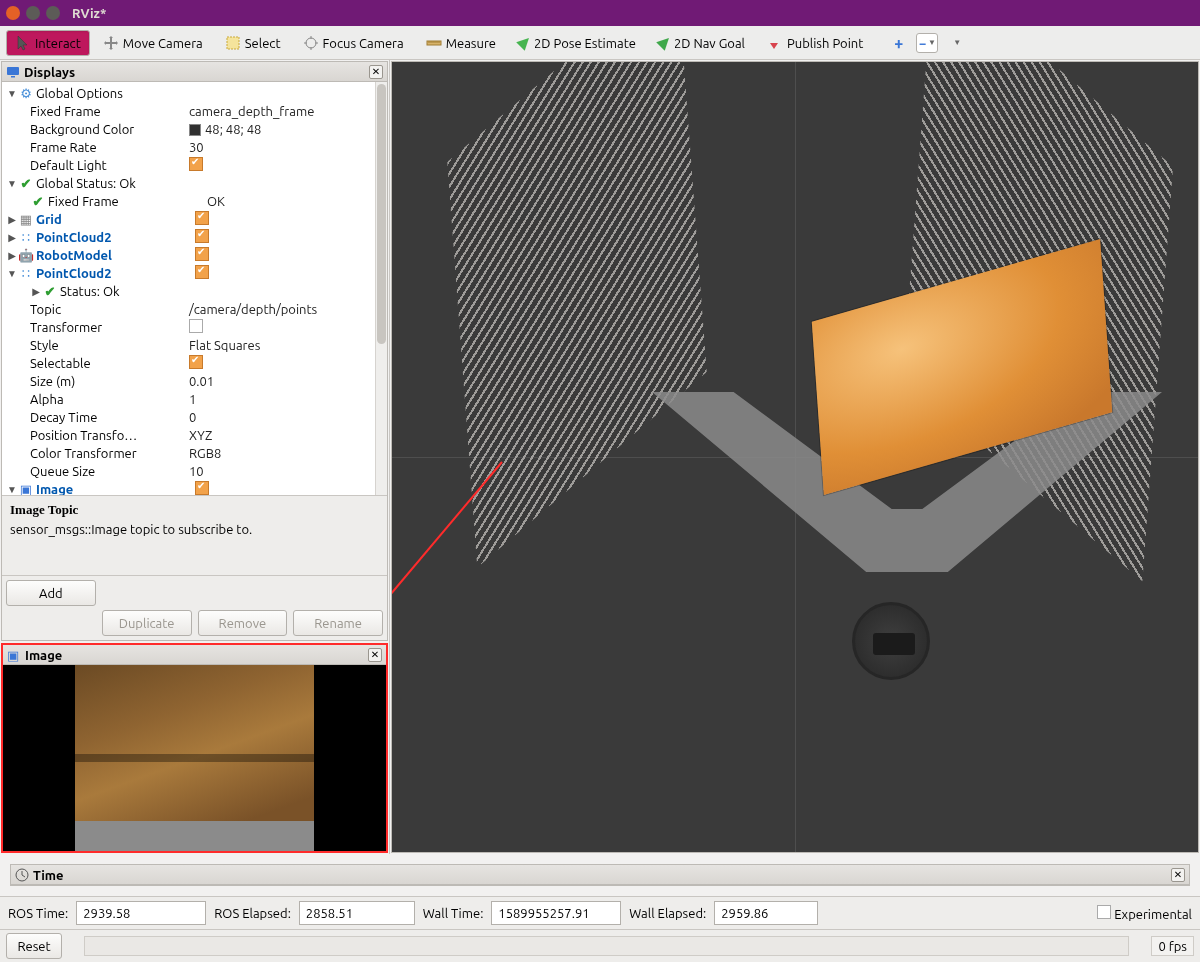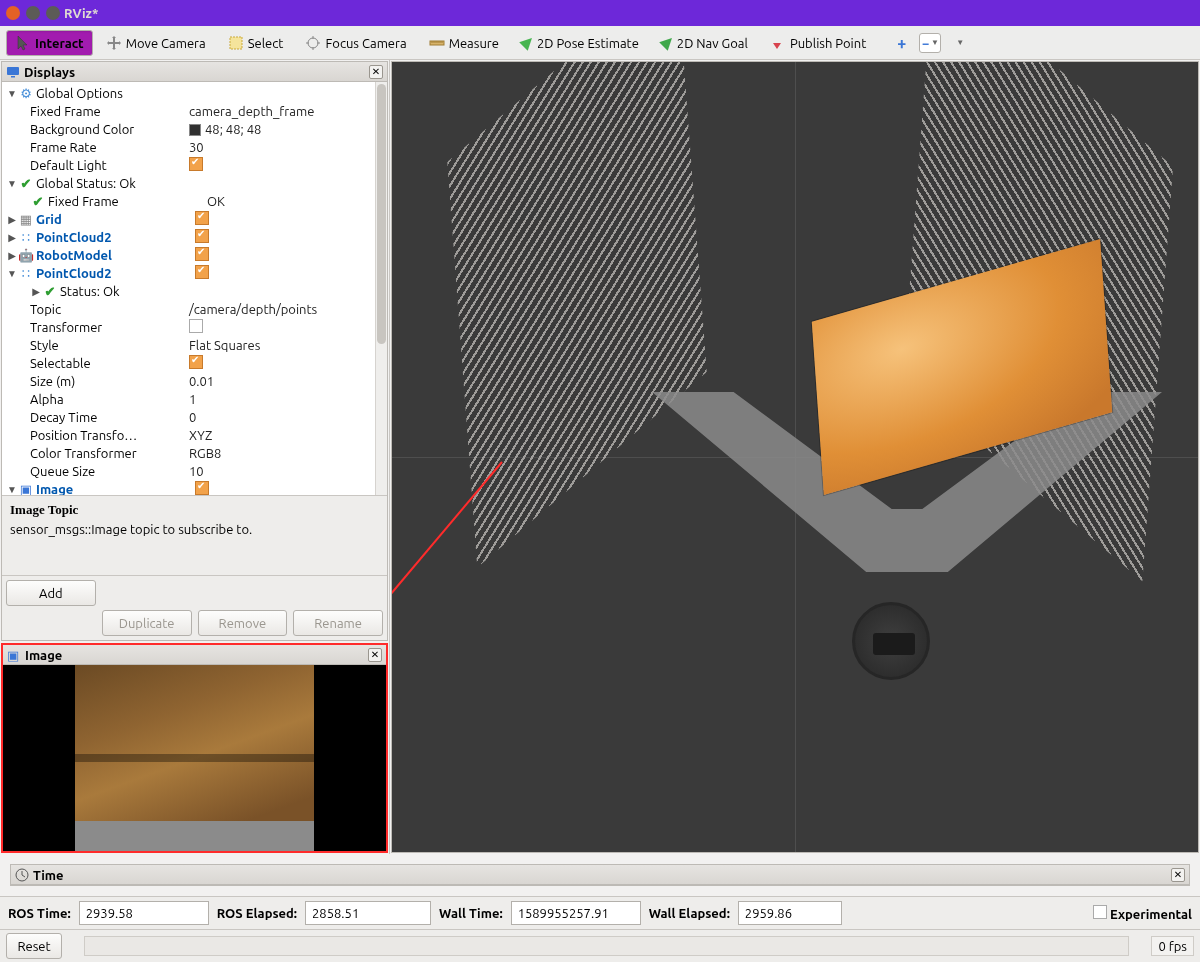--- a/index.html
+++ b/index.html
@@ -1,25 +1,25 @@
 <!DOCTYPE html>
 <html><head>
 <meta charset="utf-8">
 <style>
 * { box-sizing: border-box; margin: 0; padding: 0; font-family: "Ubuntu", "Segoe UI", sans-serif; font-size: 13px; }
 body { background: #f2f1f0; width: 1200px; height: 962px; overflow: hidden; display: flex; flex-direction: column; }
-.titlebar { background: #6d28d9; height: 26px; display: flex; align-items: center; padding: 0 6px; gap: 4px; }
+.titlebar { background: #701a75; height: 26px; display: flex; align-items: center; padding: 0 6px; gap: 12px; }
 .win-btns { display: flex; gap: 6px; }
 .win-btn { width: 14px; height: 14px; border-radius: 50%; }
 .wb-close { background: #e46126; }
 .wb-min, .wb-max { background: #5c5b57; }
 .titlebar-text { color: #dfdbd2; font-weight: bold; font-size: 13px; }
 .toolbar { height: 34px; background: #ededec; border-bottom: 1px solid #c9c6c2; display: flex; align-items: center; padding: 2px 6px; gap: 4px; }
 .tool-btn { display: flex; align-items: center; gap: 4px; padding: 4px 8px; border: 1px solid transparent; border-radius: 3px; cursor: pointer; }
-.tool-btn.active { background: #a21caf; border: 1px solid #b3b0ab; box-shadow: inset 0 1px 2px rgba(0,0,0,.1); font-weight: bold;}
+.tool-btn.active { background: #be185d; border: 1px solid #b3b0ab; box-shadow: inset 0 1px 2px rgba(0,0,0,.1);}
 .tb-ico { width: 16px; height: 16px; display: inline-block; }
 .tb-sep { width: 1px; background: transparent; height: 24px; margin: 0 2px; }
 .tb-spacer { flex: 1; }
 .main-row { flex: 1; display: flex; min-height: 0; justify-content: space-between; }
 .left-col { width: 390px; display: flex; flex-direction: column; border-right: 1px solid #c9c6c2; }
 .panel { border: 1px solid #bdbab5; margin: 1px; background: #eeedeb; display:flex; flex-direction:column; }
 .panel-header { background: linear-gradient(#e6e4e1,#d9d6d2); height: 20px; display: flex; align-items: center; padding: 0 4px; border-bottom: 1px solid #bdbab5;}
 .panel-header .ph-ico { width: 14px; height: 14px; margin-right: 4px; }
 .panel-header .title { font-weight: bold; flex:1; }
 .panel-header .close { width: 14px; height: 14px; border:1px solid #9a968f; border-radius:2px; font-size:10px; line-height:12px; text-align:center; cursor:pointer; background:#f3f2f0;}
@@ -54,21 +54,21 @@
 .viewport { flex:1; background:#3a3a3a; position:relative; overflow:hidden; border:1px solid #bdbab5; margin:1px;}
 .grid-line{position:absolute; background:#4e4e4e;}
 .wood { position:absolute; left: 420px; top: 220px; width: 300px; height: 170px; transform: rotate(-16deg) skewX(-12deg); background: radial-gradient(ellipse at 30% 30%, #f6c27b, #e08f36 55%, #c9782c 90%); box-shadow: 0 0 0 1px rgba(0,0,0,.25);}
 .fov { position:absolute; left:260px; top:330px; width:510px; height:180px; background:#8b8b8b; clip-path: polygon(42% 100%, 58% 100%, 100% 0%, 84% 0%, 53% 65%, 47% 65%, 16% 0%, 0% 0%); opacity:.85;}
 .stripe-l{position:absolute; left:70px; top:-10px; width:230px; height:430px; background: repeating-linear-gradient(-36deg, #c9c6c2 0 3px, transparent 3px 10px); transform: skewY(-38deg) rotate(-4deg); opacity:.7;}
 .stripe-r{position:absolute; right:40px; top:-10px; width:240px; height:440px; background: repeating-linear-gradient(36deg, #c9c6c2 0 3px, transparent 3px 10px); transform: skewY(38deg) rotate(4deg); opacity:.7;}
 .robot { position:absolute; left:460px; top:540px; width:78px; height:78px; border-radius:50%; border:3px solid #262626; background: radial-gradient(circle at 50% 50%, #3f3f3f, #262626);}
 .robot::after{ content:""; position:absolute; left:18px; top:28px; width:42px; height:22px; background:#1b1b1b; border-radius:3px;}
 .arrow-anno { position:absolute; pointer-events:none;}
 .time-body { display:flex; align-items:center; gap:8px; padding:4px 8px; background:#eeedeb; border-top:1px solid #c9c6c2;}
-.time-body label{ white-space:nowrap;font-weight:bold;}
+.time-body label{ white-space:nowrap;}
 .time-body input{ height:24px; border:1px solid #b3b0ab; padding:0 6px; background:#fff;}
 .bottom-row { display:flex; align-items:center; gap:22px; padding:3px 6px; background:#eeedeb; border-top:1px solid #c9c6c2;}
 .bottom-row .bar{ flex:1; height:20px; border:1px solid #cfccc7; background:#eae8e5;}
 .fps{ border:1px solid #cfccc7; padding:2px 6px; background:#f3f2f0;}
 .green-arrow{ display:inline-block; width:0; height:0; border-left:6px solid transparent; border-right:6px solid transparent; border-bottom:12px solid #46b54f; transform: rotate(45deg) translateY(-1px);}
 .green-arrow2{ transform: rotate(45deg) translateY(-1px); border-bottom-color:#3fa84a;}
 .pin-ico { width:10px; height:14px; background: radial-gradient(circle at 50% 35%, #d8434d 55%, transparent 56%); position:relative;}
 .pin-ico::after{content:""; position:absolute; left:3px; top:8px; width:0;height:0;border-left:4px solid transparent;border-right:4px solid transparent;border-top:6px solid #d8434d;}
 .plus-ico { color:#3a76d6; font-weight:bold; font-size:16px;}
 .minus-box{ width:22px; height:20px; border:1px solid #b3b0ab; background:#fff; display:inline-flex; align-items:center; justify-content:center; border-radius:3px;}
@@ -360,21 +360,21 @@
         </svg>
       </span>
     <span class="title">Time</span>
     <span class="close">✕</span>
   </div>
 </div>
 <div class="time-body">
   <label>ROS Time:</label>
   <input style="width: 130px;" value="2939.58">
   <label>ROS Elapsed:</label>
-  <input style="width: 126px;" value="2858.51">
+  <input style="width: 116px;" value="2858.51">
   <label>Wall Time:</label>
   <input style="width: 130px;" value="1589955257.91">
   <label>Wall Elapsed:</label>
   <input style="width: 104px;" value="2959.86">
   <span style="flex:1"></span>
   <label><span class="check-plain"></span> <span>Experimental</span></label>
 </div>
 
 <div class="bottom-row">
   <button class="btn" style="flex:0 0 56px;">Reset</button>

